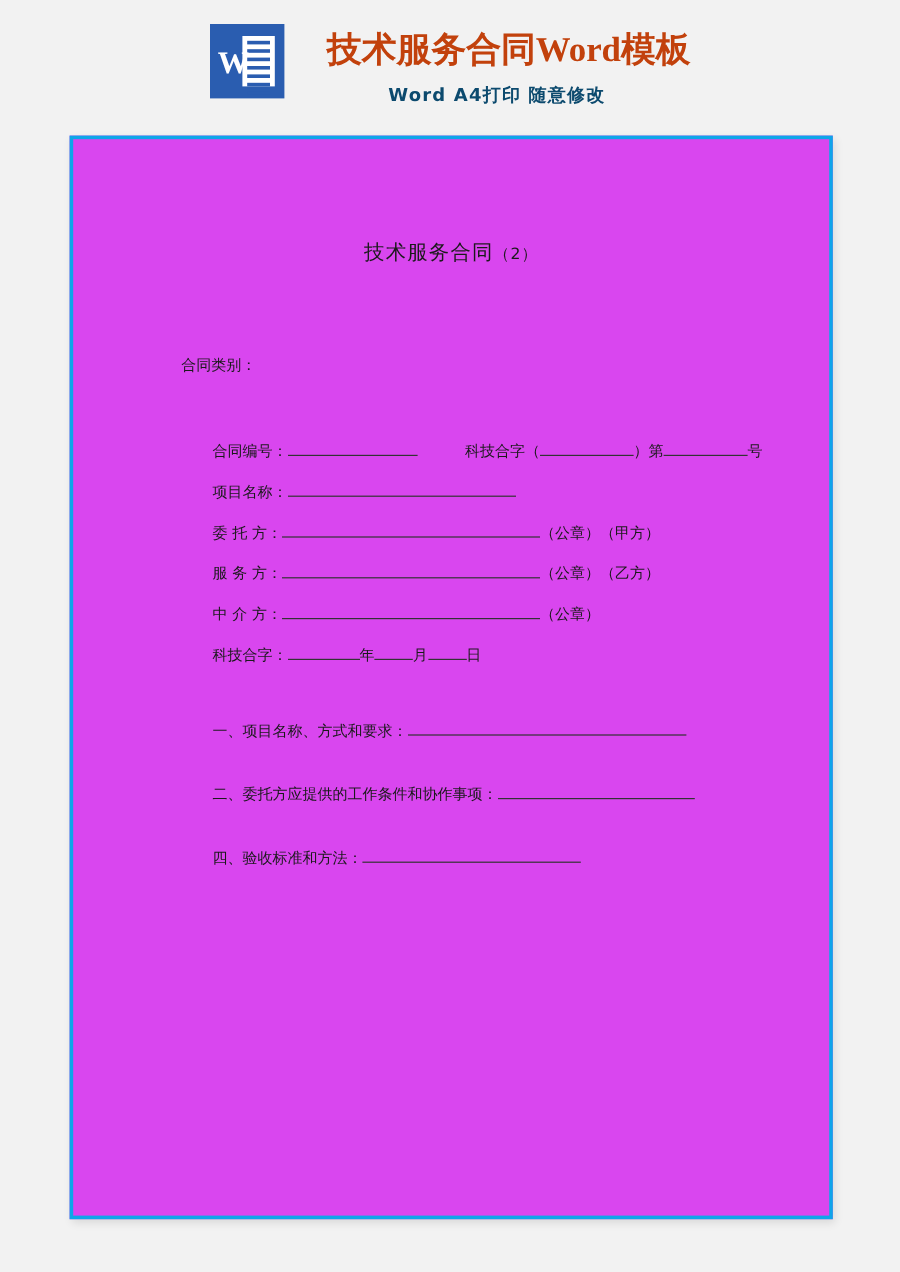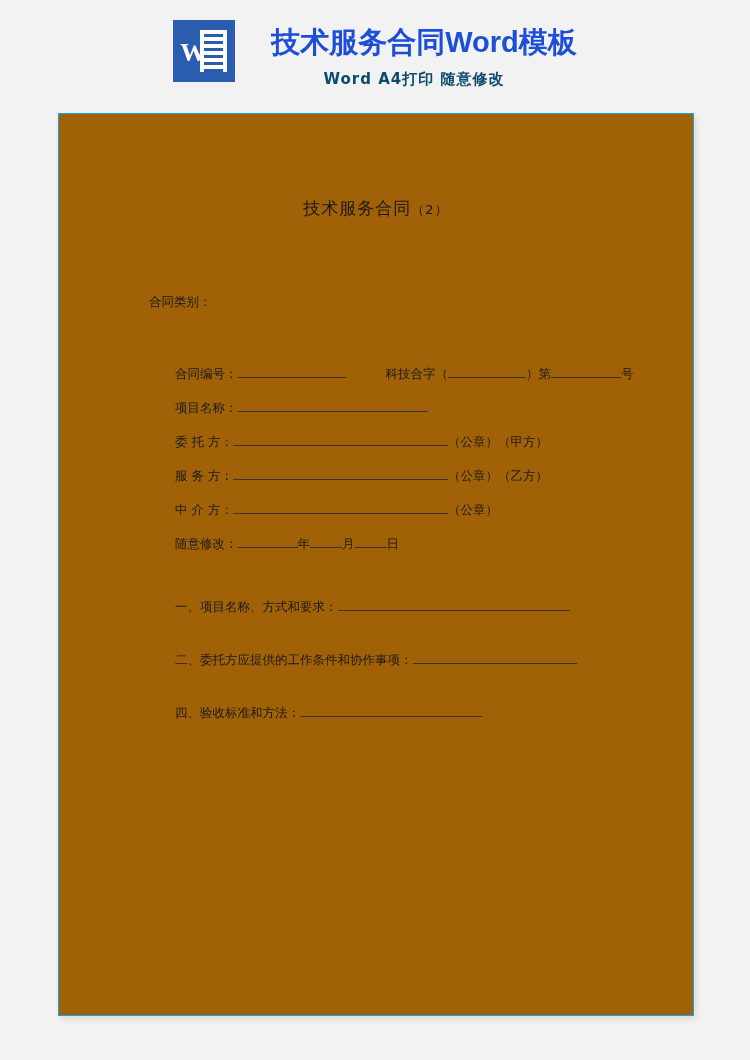--- a/index.html
+++ b/index.html
@@ -66,24 +66,24 @@
     background: #2a5db0;
     margin: 4px 4px 0 4px;
   }
   .header-text {
     display: flex;
     flex-direction: column;
     align-items: center;
     margin-top: 2px;
   }
   .header-title {
-    font-family: Liberation Sans, sans-serif;
+    font-family: Liberation Serif, serif;
     font-weight: bold;
     font-size: 29px;
-    color: #1d4ed8;
+    color: #c2410c;
     letter-spacing: 0px;
     line-height: 40px;
     white-space: nowrap;
     margin-left: 20px;
   }
   .header-sub {
     font-family: "DejaVu Sans", sans-serif;
     font-weight: bold;
     font-size: 15px;
     color: #0c4a6e;
@@ -92,22 +92,22 @@
     white-space: nowrap;
   }
 
   
   .page {
     position: absolute;
     left: 58px;
     top: 113px;
     width: 636px;
     height: 903px;
-    background: #a16207;
-    border: 1px solid #0ea5e9;
+    background: #d946ef;
+    border: 3px solid #0ea5e9;
     box-shadow: 2px 3px 7px rgba(0,0,0,0.10);
     box-sizing: border-box;
   }
 
   .doc-title {
     text-align: center;
     margin-top: 83px;
     font-family: "DejaVu Sans", sans-serif;
     font-size: 17px;
     color: #1a1a1a;
@@ -211,21 +211,21 @@
       <div class="row">
         <span>服  务  方：</span><span class="u" style="width:215px"></span><span>（公章）（乙方）</span>
       </div>
 
       <div class="row">
         <span>中  介  方：</span><span class="u" style="width:215px"></span><span>（公章）</span>
       </div>
 
 
       <div class="row">
-        <span>随意修改：</span><span class="u" style="width:60px"></span><span>年</span><span class="u" style="width:32px"></span><span>月</span><span class="u" style="width:32px"></span><span>日</span>
+        <span>科技合字：</span><span class="u" style="width:60px"></span><span>年</span><span class="u" style="width:32px"></span><span>月</span><span class="u" style="width:32px"></span><span>日</span>
       </div>
 
 
     </div>
 
     <div class="clauses">
       <div class="row">
         <span>一、项目名称、方式和要求：</span><span class="u" style="width:232px"></span>
       </div>
       <div class="row">

